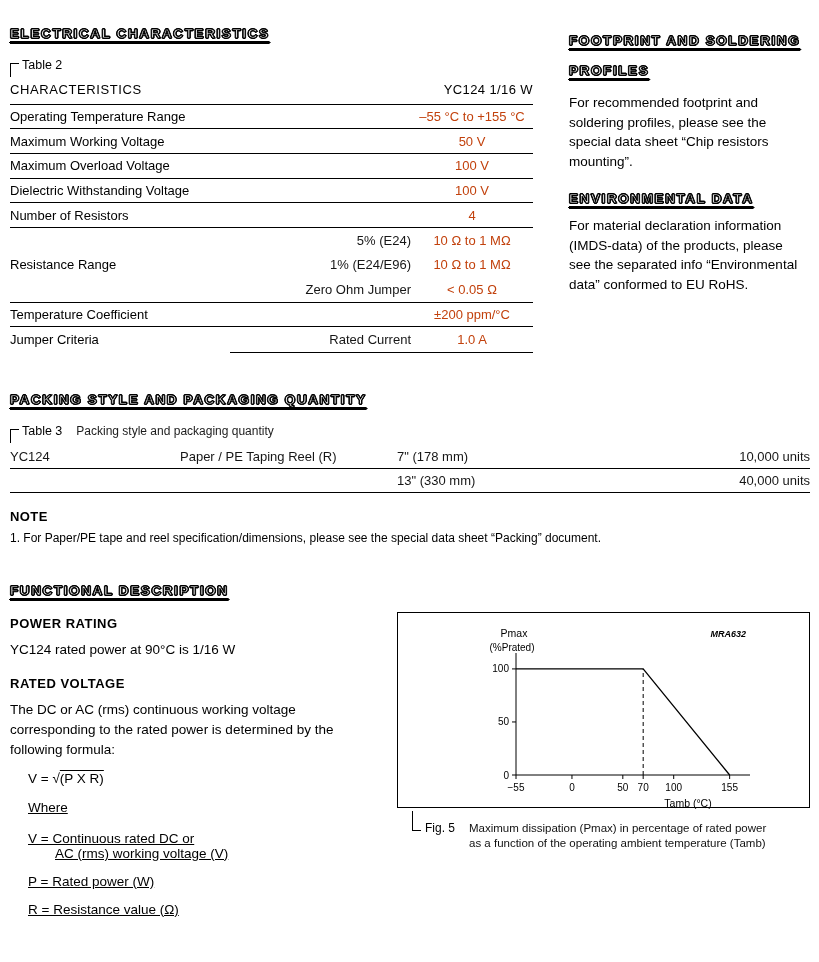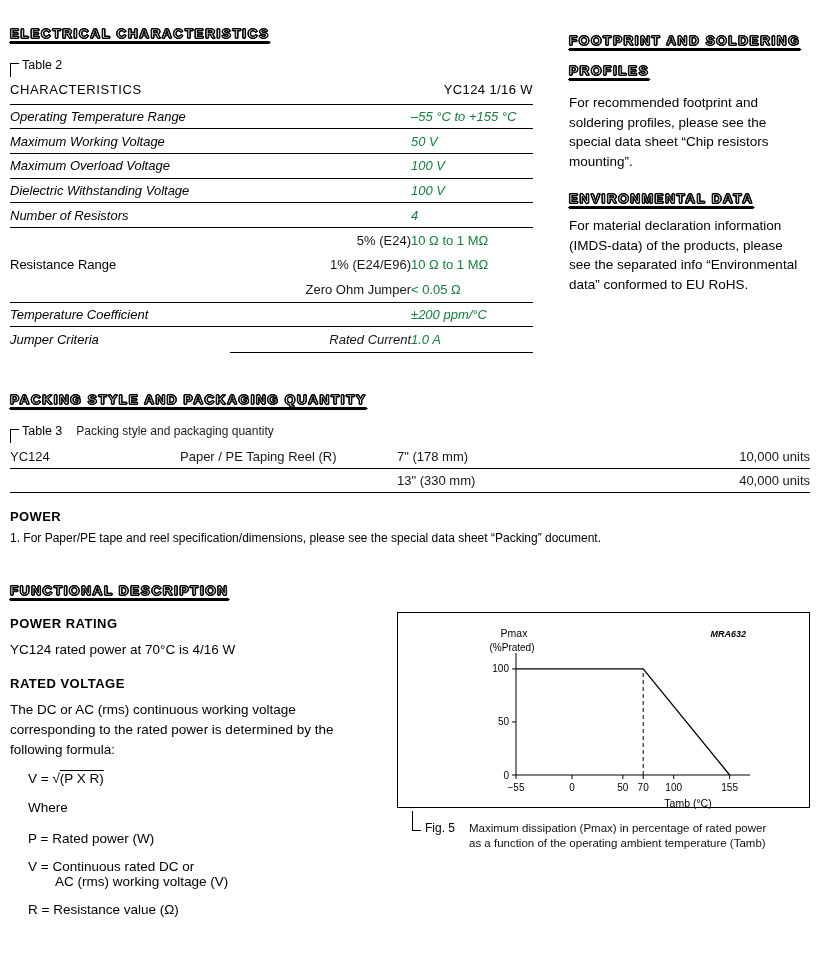--- a/index.html
+++ b/index.html
@@ -32,24 +32,24 @@
   
   .marker { display:flex; align-items:center; margin-top:15px; font-size:12.5px; }
   .corner-tl { display:inline-block; width:9px; height:14px; border-left:1px solid #000; border-top:1px solid #000; margin-right:3px; transform:translateY(5px); }
   .marker .cap { margin-left:14px; font-size:12px; color:#1c1c1c; }
 
   
   .t2 { margin-top:7px; font-size:13px; }
   .t2 .hdr { display:flex; justify-content:space-between; align-items:flex-end; padding:3px 0 7px; border-bottom:1.8px solid #000; }
   .t2 .hdr .l { letter-spacing:.6px; }
   .t2 .hdr .r { letter-spacing:.4px; }
-  .t2 .row { display:flex; align-items:center; height:24.6px; border-bottom:1px solid #000;font-style:italic; }
+  .t2 .row { display:flex; align-items:center; height:24.6px; border-bottom:1px solid #000; }
   .t2 .lbl { flex:1; }
   .t2 .cond { width:170px; text-align:right; color:#161616; }
-  .t2 .val { width:122px; text-align:left; color:#15803d; }
+  .t2 .val { width:122px; text-align:center; color:#c2410c; }
   .t2 .group { display:flex; align-items:center; border-bottom:1.8px solid #000; }
   .t2 .group .subs { display:flex; flex-direction:column; }
   .t2 .subrow { display:flex; align-items:center; height:24.6px; }
   .t2 .row.partial { border-bottom:none; position:relative; }
   .t2 .row.partial::after { content:""; position:absolute; right:0; bottom:-1px; width:58%; height:1px; background:#000; }
 
   
   .aside-col p { margin-top:8px; line-height:19.5px; font-size:13.5px; }
   .aside-block2 { margin-top:20px; }
 
@@ -67,21 +67,21 @@
 
   
   .functional-h { margin-top:38px; }
   .bottom-row { display:flex; gap:12px; margin-top:12px; }
   .func-col { width:382px; }
   .sub-h { font-size:13px; font-weight:bold; letter-spacing:.5px; margin-top:16px; }
   .func-col p { margin-top:9px; line-height:20px; }
   .indented { margin-left:18px; }
   .formula { margin-top:14px; }
   .radicand { text-decoration:overline; }
-  .def { margin-top:13px; }
+  .def { margin-top:13px;text-decoration:underline; }
   .def .cont { padding-left:27px; }
 
   
   .fig-box { width:413px; height:196px; border:1px solid #000; position:relative; background:#fff; }
   .fig-box svg { display:block; }
   .fig-caption { display:flex; align-items:flex-start; padding:8px 8px 0 14px; }
   .corner-bl { display:inline-block; width:9px; height:20px; border-left:1px solid #000; border-bottom:1px solid #000; margin:-10px 4px 0 0; }
   .fig-label { font-size:12px; font-weight:normal; width:44px; flex:none; }
   .fig-text { font-size:11.5px; line-height:15px; color:#111; }
 </style>
@@ -193,48 +193,48 @@
       <div class="row">
         <span class="c1"></span>
         <span class="c2"></span>
         <span class="c3">13" (330 mm)</span>
         <span class="c4">40,000 units</span>
       </div>
     </div>
   </section>
 
   <section class="note">
-    <h3>POWER</h3>
+    <h3>NOTE</h3>
     <p>1.   For Paper/PE tape and reel specification/dimensions, please see the special data sheet “Packing” document.</p>
   </section>
 
   <div class="functional-h">
     <h2 class="outline-h">FUNCTIONAL DESCRIPTION</h2>
   </div>
 
   <div class="bottom-row">
     <section class="func-col">
       <h3 class="sub-h" style="margin-top:4px;">POWER RATING</h3>
-      <p>YC124 rated power at 70°C is 4/16 W</p>
+      <p>YC124 rated power at 90°C is 1/16 W</p>
 
       <h3 class="sub-h">RATED VOLTAGE</h3>
       <p>The DC or AC (rms) continuous working voltage corresponding to the rated power is determined by the following formula:</p>
 
       <p class="formula indented">
         <span>V =</span>
         <span>√</span><span class="radicand">(P X R)</span>
       </p>
 
       <p class="indented def">Where</p>
 
-      <div class="indented def">P = Rated power (W)</div>
       <div class="indented def">
         <div>V = Continuous rated DC or</div>
         <div class="cont">AC (rms) working voltage (V)</div>
       </div>
+      <div class="indented def">P = Rated power (W)</div>
       <div class="indented def">R = Resistance value (Ω)</div>
     </section>
 
     <figure class="fig-box">
       <svg id="chart-svg" width="411" height="200" viewBox="0 0 411 200">
         <text x="116" y="24" text-anchor="middle" font-size="10.5">Pmax</text>
         <text x="114" y="38" text-anchor="middle" font-size="10">(%Prated)</text>
         <text x="348" y="24" text-anchor="end" font-size="9" font-style="italic" font-weight="bold">MRA632</text>
         <text x="290" y="194" text-anchor="middle" font-size="10.5">Tamb (°C)</text>
       <line x1="118" y1="40" x2="118" y2="162" stroke="#000" stroke-width="1"></line>

